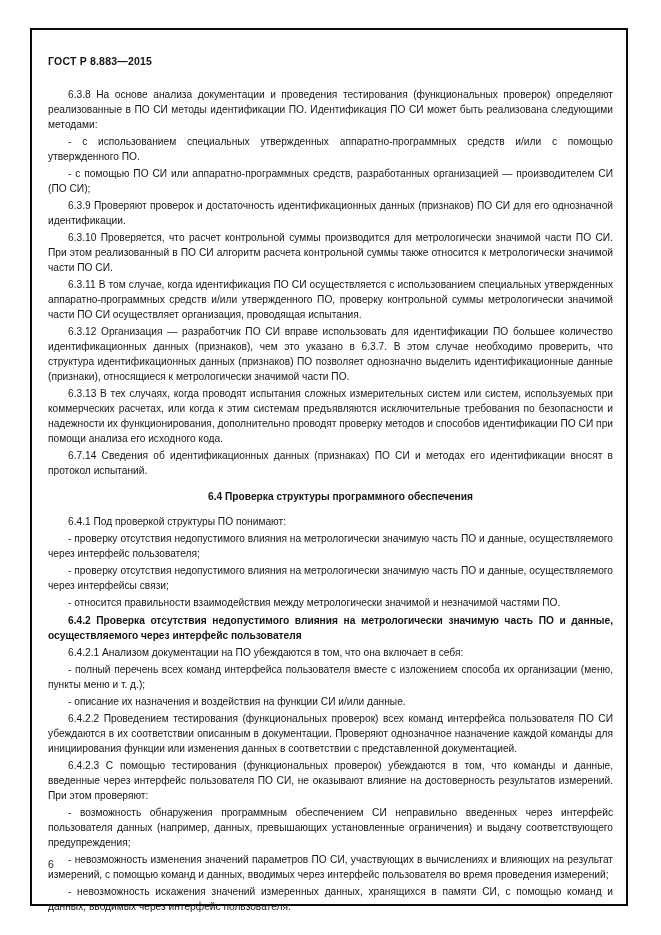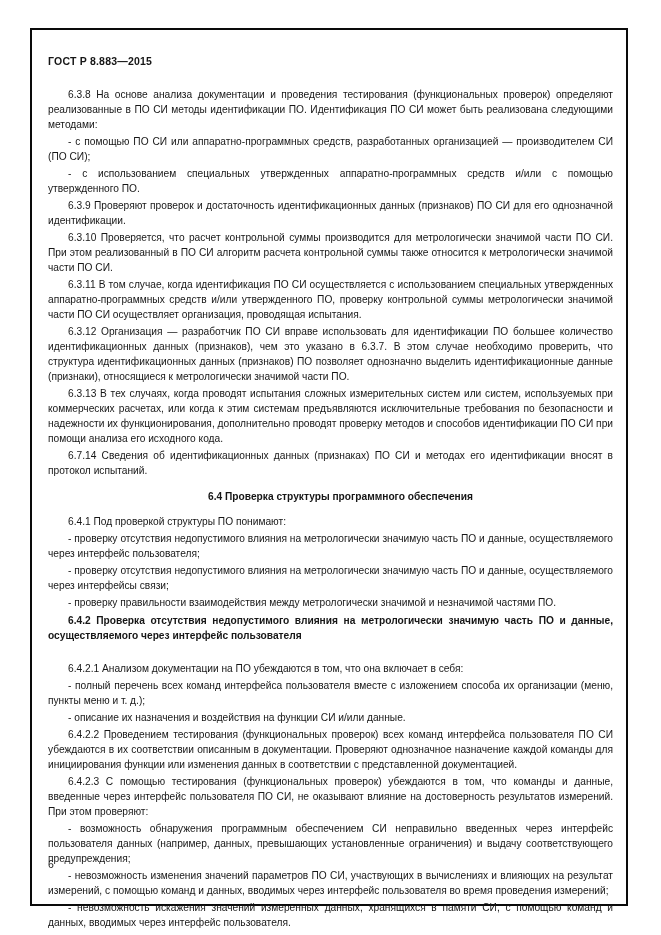--- a/index.html
+++ b/index.html
@@ -50,52 +50,52 @@
     margin: 0 0 2px 0;
     text-indent: 20px;
   }
   p.heading-major {
     font-weight: bold;
     margin: 11px 0 10px 0;
     text-align: center;
   }
   p.heading-minor {
     font-weight: bold;
-    margin: 3px 0 18px 0;
+    margin: 3px 0 2px 0;
   }
   .page-num {
     position: absolute;
     left: 48px;
     top: 858px;
     font-size: 10.5px;
   }
 </style>
 </head>
 <body>
 
 <div class="sheet">
   <div class="frame"></div>
 
   <div class="doc-header">ГОСТ Р 8.883—2015</div>
 
   <div class="text-block">
     <p>6.3.8 На основе анализа документации и проведения тестирования (функциональных проверок) определяют реализованные в ПО СИ методы идентификации ПО. Идентификация ПО СИ может быть реализована следующими методами:</p>
+    <p>- с использованием специальных утвержденных аппаратно-программных средств и/или с помощью утвержденного ПО.</p>
     <p>- с помощью ПО СИ или аппаратно-программных средств, разработанных организацией — производителем СИ (ПО СИ);</p>
-    <p>- с использованием специальных утвержденных аппаратно-программных средств и/или с помощью утвержденного ПО.</p>
     <p>6.3.9 Проверяют проверок и достаточность идентификационных данных (признаков) ПО СИ для его однозначной идентификации.</p>
     <p>6.3.10 Проверяется, что расчет контрольной суммы производится для метрологически значимой части ПО СИ. При этом реализованный в ПО СИ алгоритм расчета контрольной суммы также относится к метрологически значимой части ПО СИ.</p>
     <p>6.3.11 В том случае, когда идентификация ПО СИ осуществляется с использованием специальных утвержденных аппаратно-программных средств и/или утвержденного ПО, проверку контрольной суммы метрологически значимой части ПО СИ осуществляет организация, проводящая испытания.</p>
     <p>6.3.12 Организация — разработчик ПО СИ вправе использовать для идентификации ПО большее количество идентификационных данных (признаков), чем это указано в 6.3.7. В этом случае необходимо проверить, что структура идентификационных данных (признаков) ПО позволяет однозначно выделить идентификационные данные (признаки), относящиеся к метрологически значимой части ПО.</p>
     <p>6.3.13 В тех случаях, когда проводят испытания сложных измерительных систем или систем, используемых при коммерческих расчетах, или когда к этим системам предъявляются исключительные требования по безопасности и надежности их функционирования, дополнительно проводят проверку методов и способов идентификации ПО СИ при помощи анализа его исходного кода.</p>
     <p>6.7.14 Сведения об идентификационных данных (признаках) ПО СИ и методах его идентификации вносят в протокол испытаний.</p>
     <p class="heading-major">6.4 Проверка структуры программного обеспечения</p>
     <p>6.4.1 Под проверкой структуры ПО понимают:</p>
     <p>- проверку отсутствия недопустимого влияния на метрологически значимую часть ПО и данные, осуществляемого через интерфейс пользователя;</p>
     <p>- проверку отсутствия недопустимого влияния на метрологически значимую часть ПО и данные, осуществляемого через интерфейсы связи;</p>
-    <p>- проверку правильности взаимодействия между метрологически значимой и незначимой частями ПО.</p>
+    <p>- относится правильности взаимодействия между метрологически значимой и незначимой частями ПО.</p>
     <p class="heading-minor">6.4.2 Проверка отсутствия недопустимого влияния на метрологически значимую часть ПО и данные, осуществляемого через интерфейс пользователя</p>
     <p>6.4.2.1 Анализом документации на ПО убеждаются в том, что она включает в себя:</p>
     <p>- полный перечень всех команд интерфейса пользователя вместе с изложением способа их организации (меню, пункты меню и т. д.);</p>
     <p>- описание их назначения и воздействия на функции СИ и/или данные.</p>
     <p>6.4.2.2 Проведением тестирования (функциональных проверок) всех команд интерфейса пользователя ПО СИ убеждаются в их соответствии описанным в документации. Проверяют однозначное назначение каждой команды для инициирования функции или изменения данных в соответствии с представленной документацией.</p>
     <p>6.4.2.3 С помощью тестирования (функциональных проверок) убеждаются в том, что команды и данные, введенные через интерфейс пользователя ПО СИ, не оказывают влияние на достоверность результатов измерений. При этом проверяют:</p>
     <p>- возможность обнаружения программным обеспечением СИ неправильно введенных через интерфейс пользователя данных (например, данных, превышающих установленные ограничения) и выдачу соответствующего предупреждения;</p>
     <p>- невозможность изменения значений параметров ПО СИ, участвующих в вычислениях и влияющих на результат измерений, с помощью команд и данных, вводимых через интерфейс пользователя во время проведения измерений;</p>
     <p>- невозможность искажения значений измеренных данных, хранящихся в памяти СИ, с помощью команд и данных, вводимых через интерфейс пользователя.</p>
   </div>

